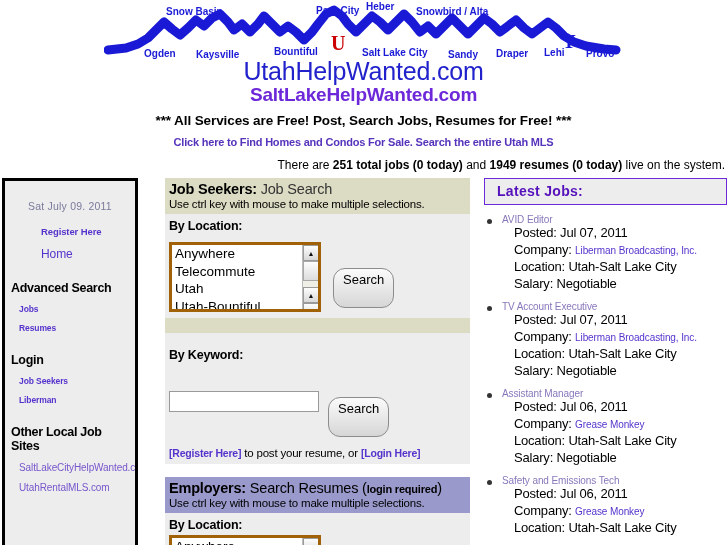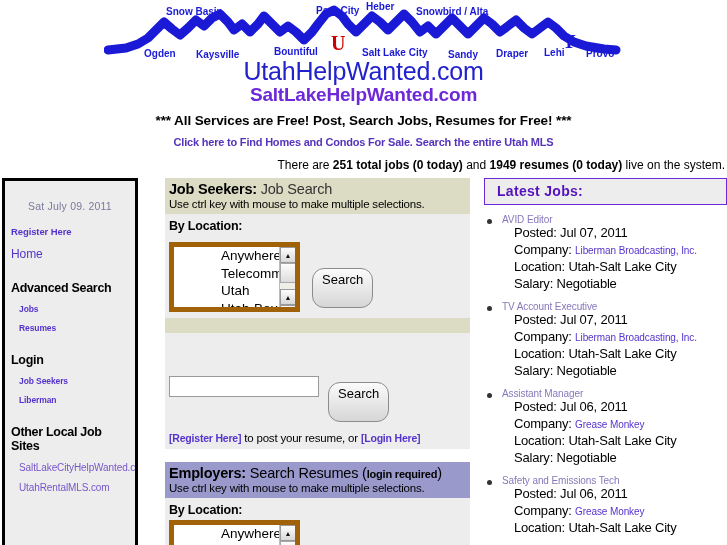--- a/index.html
+++ b/index.html
@@ -87,21 +87,21 @@
     padding: 13px 0 2px 0;
     letter-spacing: 0.2px;
   }
   .side-toplink {
     font-size: 9.5px;
     font-weight: bold;
     margin-top: 12px;
     letter-spacing: -0.1px;
   }
   .side-toplink.big { font-size: 12px; font-weight: normal; margin-top: 10px;}
-  .side-toplink a { color: #5533cc; }
+  .side-toplink a { color: #5533cc; margin-left: 30px; }
   .side-head {
     font-size: 12.5px;
     font-weight: bold;
     color: #000;
     margin-top: 20px;
     letter-spacing: -0.3px;
   }
   .side-sub {
     font-size: 8.5px;
     font-weight: bold;
@@ -139,28 +139,27 @@
     padding: 5px 4px 6px 4px;
   }
   .field-label {
     font-size: 12.5px;
     font-weight: bold;
     letter-spacing: -0.2px;
     margin-bottom: 3px;
   }
   .sel-row { display: flex; align-items: flex-end; }
   .listbox {
-    width: 131px;
+    width: 152px;
     height: 70px;
-    border: 5px solid #a16207;
+    border: 3px solid #a16207;
     background: #fff;
     position: relative;
     overflow: hidden;
     font-size: 13.5px;
-    padding-left: 44px;
   }
   .listbox .opt {
     padding: 0 3px;
     line-height: 17.5px;
     white-space: nowrap;
     color: #000;
   }
   .lb-scroll {
     position: absolute;
     right: 0; top: 0;
@@ -358,20 +357,21 @@
             </div>
           </div>
           <button class="btn">Search</button>
         </div>
       </div>
 
       <div class="spacer-khaki"></div>
       <div class="spacer-grey"></div>
 
       <div class="panel-body">
+        <div class="field-label">By Keyword:</div>
         <div class="kw-row">
           <input class="kw-input" type="text" placeholder="" style="">
           <button class="btn">Search</button>
         </div>
       </div>
 
       <div class="register-line">
         <a href="#">[Register Here]</a><span> to post your resume, or </span><a href="#">[Login Here]</a>
       </div>
     </div>

